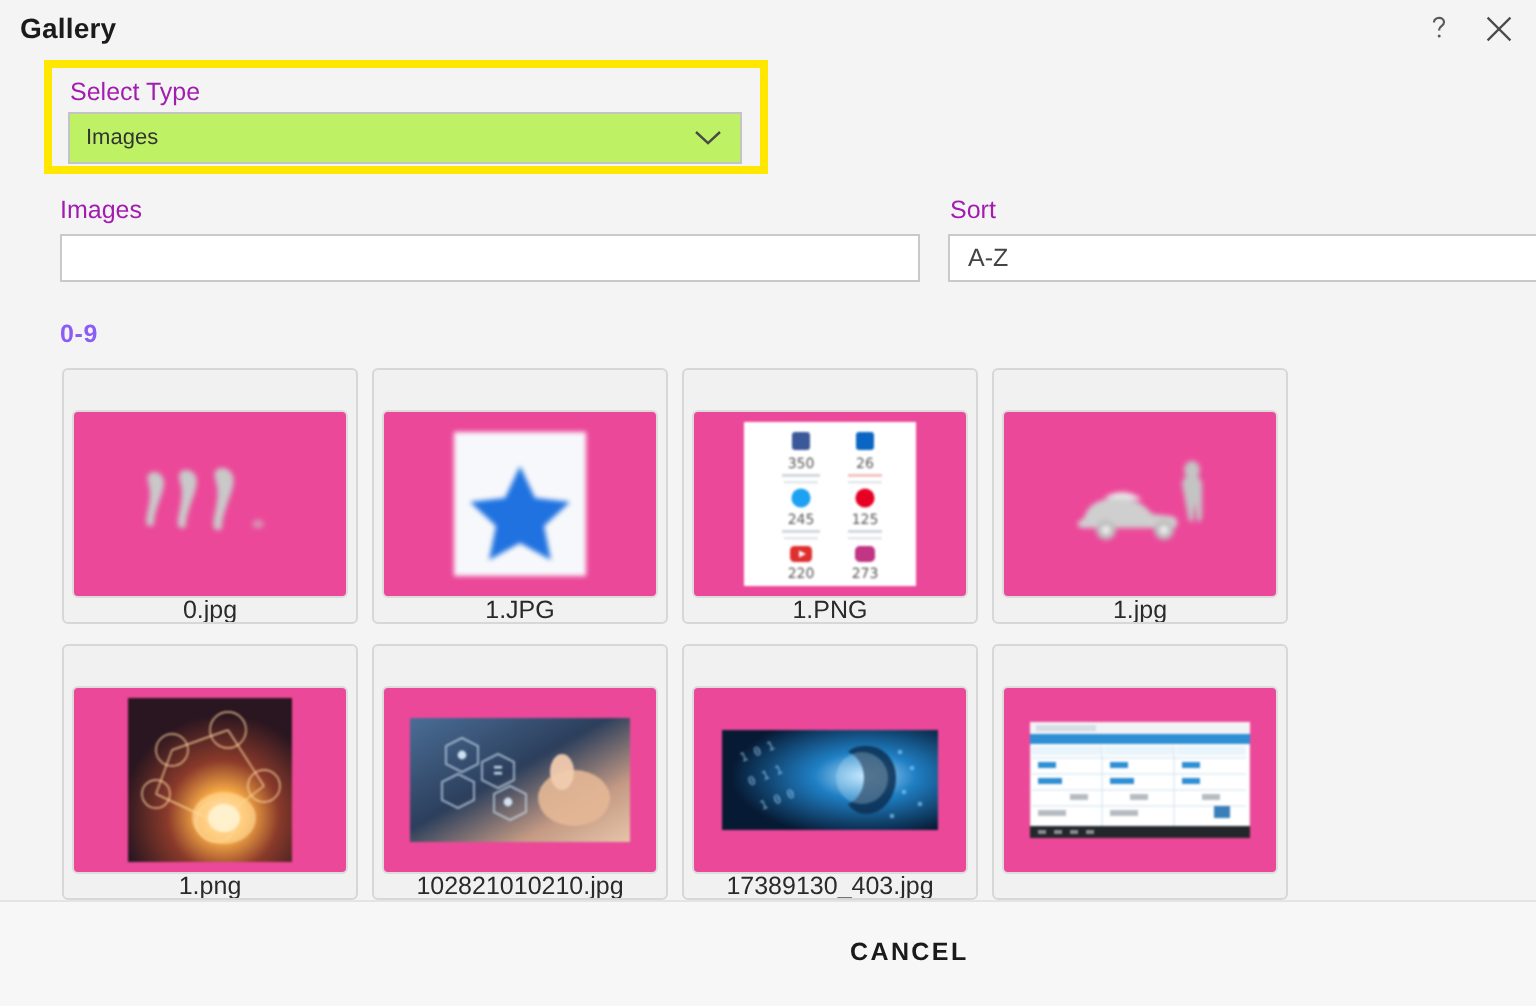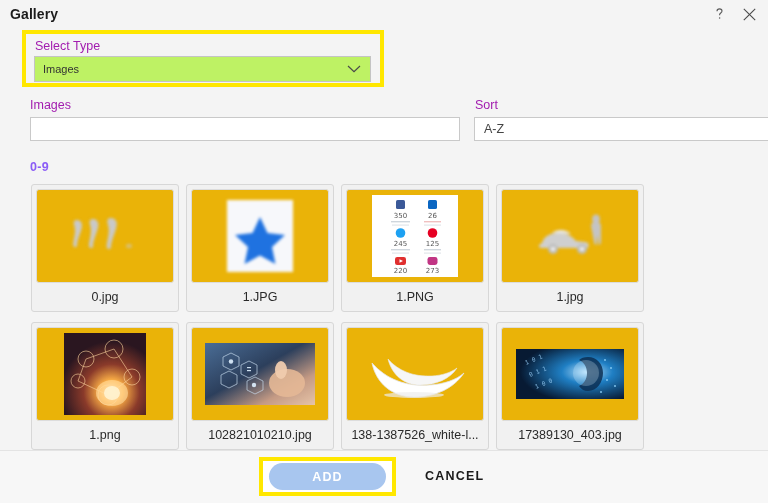--- a/index.html
+++ b/index.html
@@ -162,29 +162,30 @@
     box-sizing: border-box;
     display: flex;
     flex-direction: column;
     align-items: center;
     padding-top: 4px;
     overflow: hidden;
   }
   .thumb {
     width: 138px;
     height: 94px;
-    background: #eab308;
+    background: #ec4899;
     border: 1px solid #dcdcdc;
     border-radius: 3px;
     box-sizing: border-box;
     display: flex;
     align-items: center;
     justify-content: center;
     overflow: hidden;
     position: relative;
+    margin-top: 16px;
   }
   .card-label {
     flex: 1;
     display: flex;
     align-items: center;
     justify-content: center;
     font-size: 12.5px;
     color: #2a2a2a;
     white-space: nowrap;
     max-width: 142px;
@@ -429,30 +430,20 @@
             <rect x="42" y="27" width="4" height="1.2"></rect>
             <circle cx="49" cy="42" r="2.2"></circle>
           </g>
           <ellipse cx="82" cy="40" rx="18" ry="14" fill="#e4b896" opacity="0.9"></ellipse>
           <ellipse cx="76" cy="27" rx="6" ry="9" fill="#f0cbae" opacity="0.95"></ellipse>
         </svg>
       </div>
       <div class="card-label">102821010210.jpg</div>
     </div>
 
-    <div class="card">
-      <div class="thumb">
-        <svg class="art art-blur-soft" width="106" height="50" viewBox="0 0 106 50">
-          <path d="M10 14c14 16 34 24 58 22 14-1 26-5 34-12-10 15-28 24-50 24C30 48 14 34 10 14z" fill="#ffffff" stroke="#e3e3e3" stroke-width="0.8"></path>
-          <path d="M26 10c10 12 26 18 44 17 10-.6 19-3.4 25-8-7 11-21 17-37 17-16 0-28-10-32-26z" fill="#f6f6f6" stroke="#e8e8e8" stroke-width="0.6"></path>
-          <ellipse cx="52" cy="46" rx="30" ry="3" fill="#ececec" opacity="0.7"></ellipse>
-        </svg>
-      </div>
-      <div class="card-label">138-1387526_white-l...</div>
-    </div>
 
     <div class="card">
       <div class="thumb">
         <svg class="art art-blur-soft" width="108" height="50" viewBox="0 0 108 50">
           <defs>
             <radialGradient id="bf" cx="66%" cy="46%" r="62%">
               <stop offset="0%" stop-color="#bfe6ff"></stop>
               <stop offset="38%" stop-color="#1f7fc4"></stop>
               <stop offset="100%" stop-color="#071a33"></stop>
             </radialGradient>
@@ -585,19 +576,16 @@
             <rect x="62" y="74" width="10" height="5"></rect>
           </g>
         </svg>
       </div>
 
     </div>
 
   </div>
 
   <div class="footer">
-    <div class="add-highlight">
-      <button class="add-button">ADD</button>
-    </div>
     <button class="cancel-button">CANCEL</button>
   </div>
 
 </div>
 
 </body></html>

